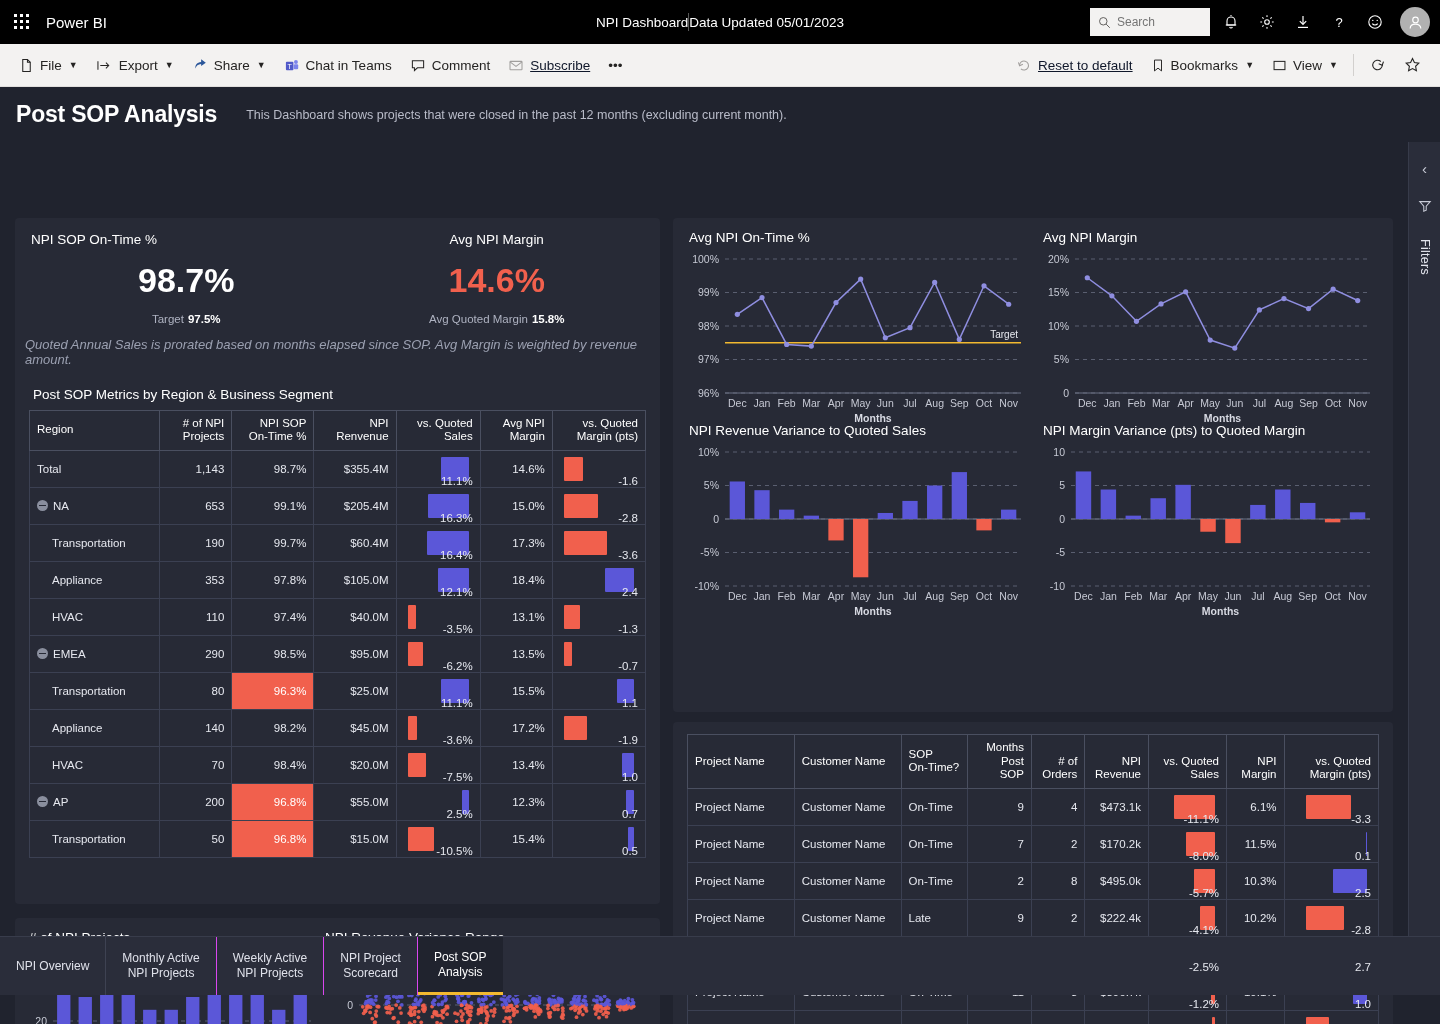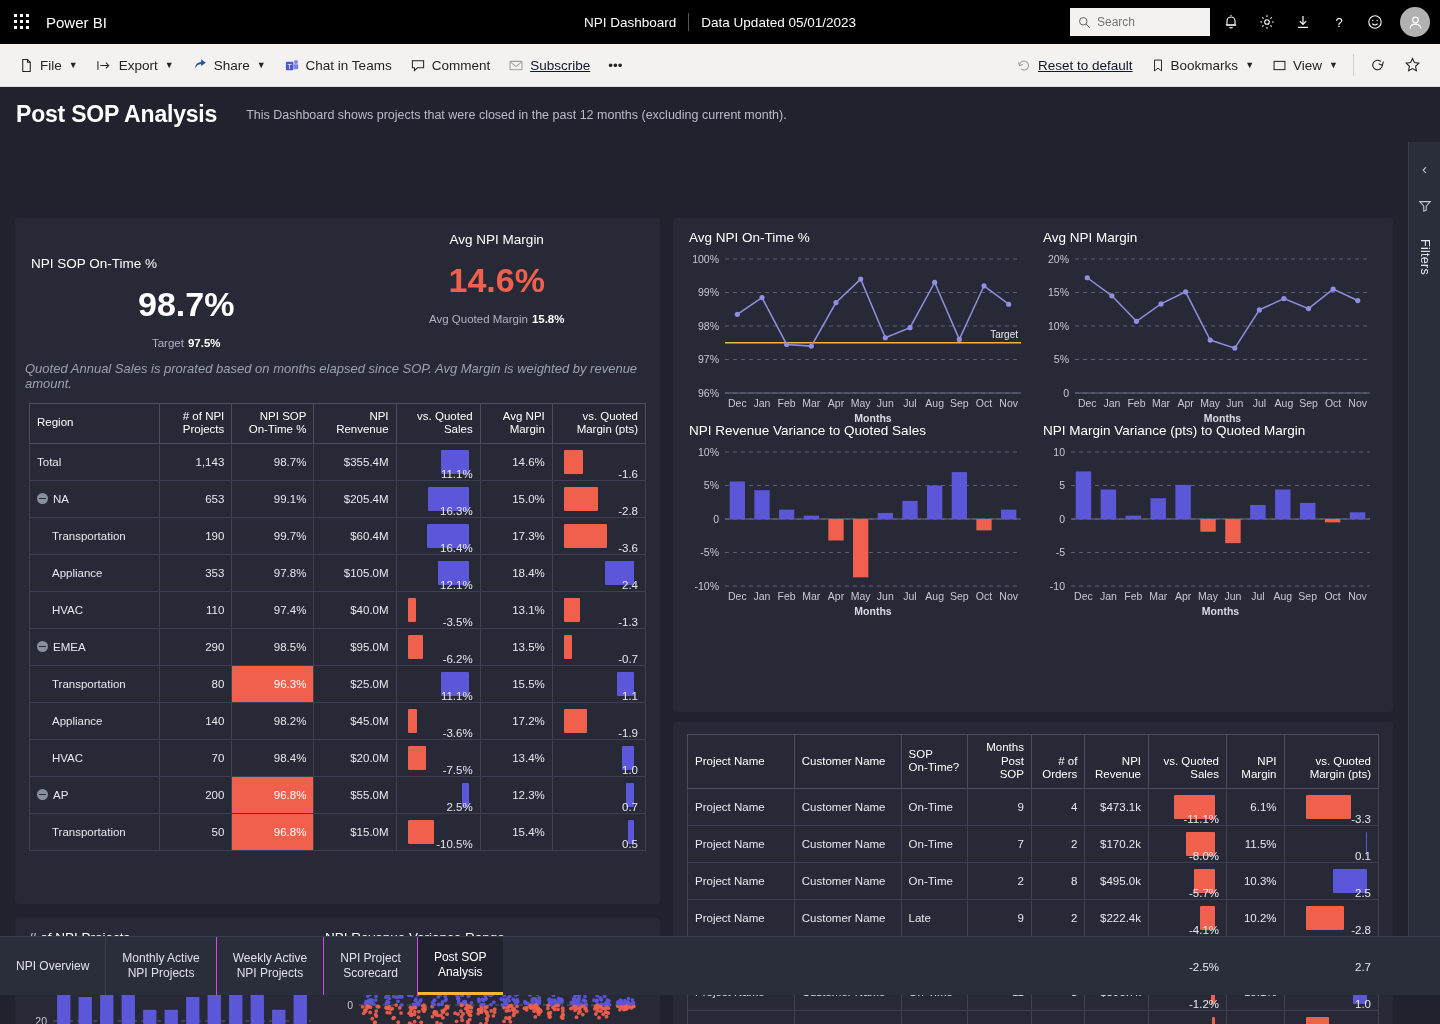--- a/index.html
+++ b/index.html
@@ -10,25 +10,25 @@
     overflow: hidden;
   }
   
   .topbar {
     height: 44px; background: #000; display: flex; align-items: center;
     color: #fff; position: relative;
   }
   .waffle { width: 44px; display:flex; align-items:center; justify-content:center; cursor:pointer;}
   .waffle svg { display:block; }
   .brand { font-size: 15px; color:#fff; margin-left:2px; }
-  .topcenter { position:absolute; left:50%; transform:translateX(-50%); display:flex; align-items:center; gap:12px; font-size:13.5px;}
+  .topcenter { position:absolute; left:50%; transform:translateX(-50%); display:flex; align-items:center; font-size:13.5px;}
   .topcenter .sep { width:1px; height:18px; background:#5a5a5a; }
   .topright { margin-left:auto; display:flex; align-items:center; gap:6px; padding-right:10px;}
   .searchbox {
-    width:140px; height:28px; background:#f3f2f1; display:flex; align-items:center;
+    width:120px; height:28px; background:#f3f2f1; display:flex; align-items:center;
     gap:6px; padding:0 8px; color:#605e5c; font-size:12px; cursor:text;
   }
   .searchbox input {
     border:none; outline:none; background:transparent; font-size:12px;
     color:#605e5c; width:80px; font-family:"Liberation Sans",sans-serif;
   }
   .ticon { width:30px; height:30px; display:flex; align-items:center; justify-content:center; cursor:pointer; color:#fff;}
   .avatar { width:30px; height:30px; border-radius:50%; background:#b1b1b1; display:flex; align-items:center; justify-content:center; margin-left:4px; cursor:pointer;}
 
   
@@ -61,21 +61,21 @@
   .rail .ficon { color:#c8cbd6; cursor:pointer;}
   .rail .flabel {
     writing-mode: vertical-rl; font-size:12.5px; color:#e4e6ee; letter-spacing:0.3px;
   }
 
   
   .kpis { display:flex; padding:14px 8px 0 8px; }
   .kpi { flex:1; text-align:center; }
   .kpi.first { text-align:left; padding-left:8px;}
   .kpi .lab { font-size:13.5px; color:#ffffff; margin-bottom:16px;}
-  .kpi.first .lab { text-align:left;margin-top:24px; }
+  .kpi.first .lab { text-align:left; }
   .kpi .big { font-size:34px; font-weight:bold; color:#ffffff; line-height:1.05;}
   .kpi .big.warn { color:#f1604d; }
   .kpi .sub { margin-top:14px; font-size:11.5px; color:#aeb2c1;}
   .kpi .sub b { color:#fff; font-weight:bold; margin-left:4px;}
   .kpinote { font-size:13px; font-style:italic; color:#9ba0b1; padding:12px 10px 0 10px;}
 
   
   .tbltitle { font-size:13.5px; color:#fff; padding:8px 4px 8px 4px; }
   table.pb { width:100%; border-collapse:collapse; font-size:11.5px; color:#e6e8ef; table-layout:fixed;}
   table.pb th {
@@ -319,20 +319,21 @@
         <div class="lab">Avg NPI Margin</div>
         <div class="big warn">14.6%</div>
         <div class="sub">
           <span>Avg Quoted Margin</span><b>15.8%</b>
         </div>
       </div>
     </div>
     <div class="kpinote">Quoted Annual Sales is prorated based on months elapsed since SOP. Avg Margin is weighted by revenue amount.</div>
 
     <div style="padding:12px 14px 0 14px;">
+      <div class="tbltitle">Post SOP Metrics by Region &amp; Business Segment</div>
       <table class="pb">
         <colgroup>
           <col style="width:130px">
             <col style="width:72px">
             <col style="width:82px">
             <col style="width:82px">
           <col style="width:84px">
             <col style="width:72px">
             <col style="width:93px">
         </colgroup>

